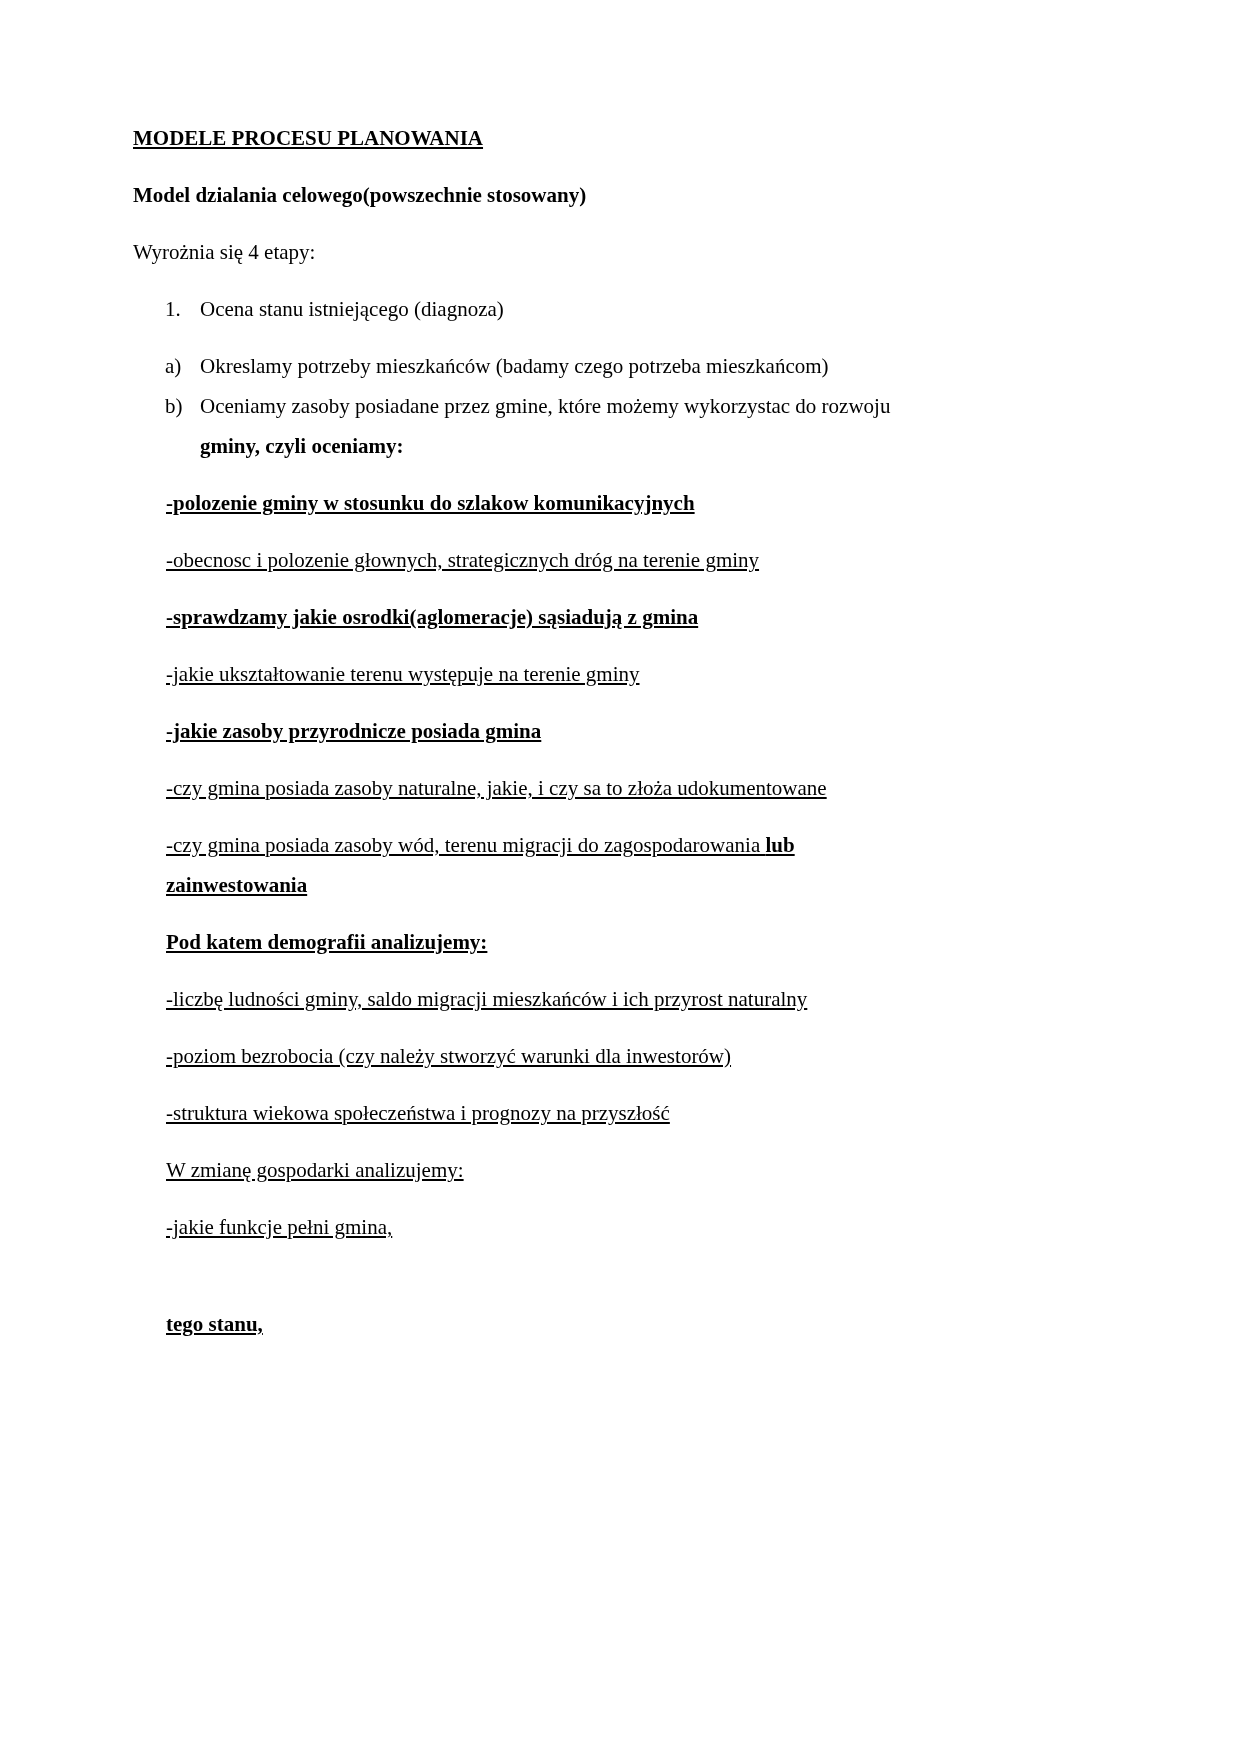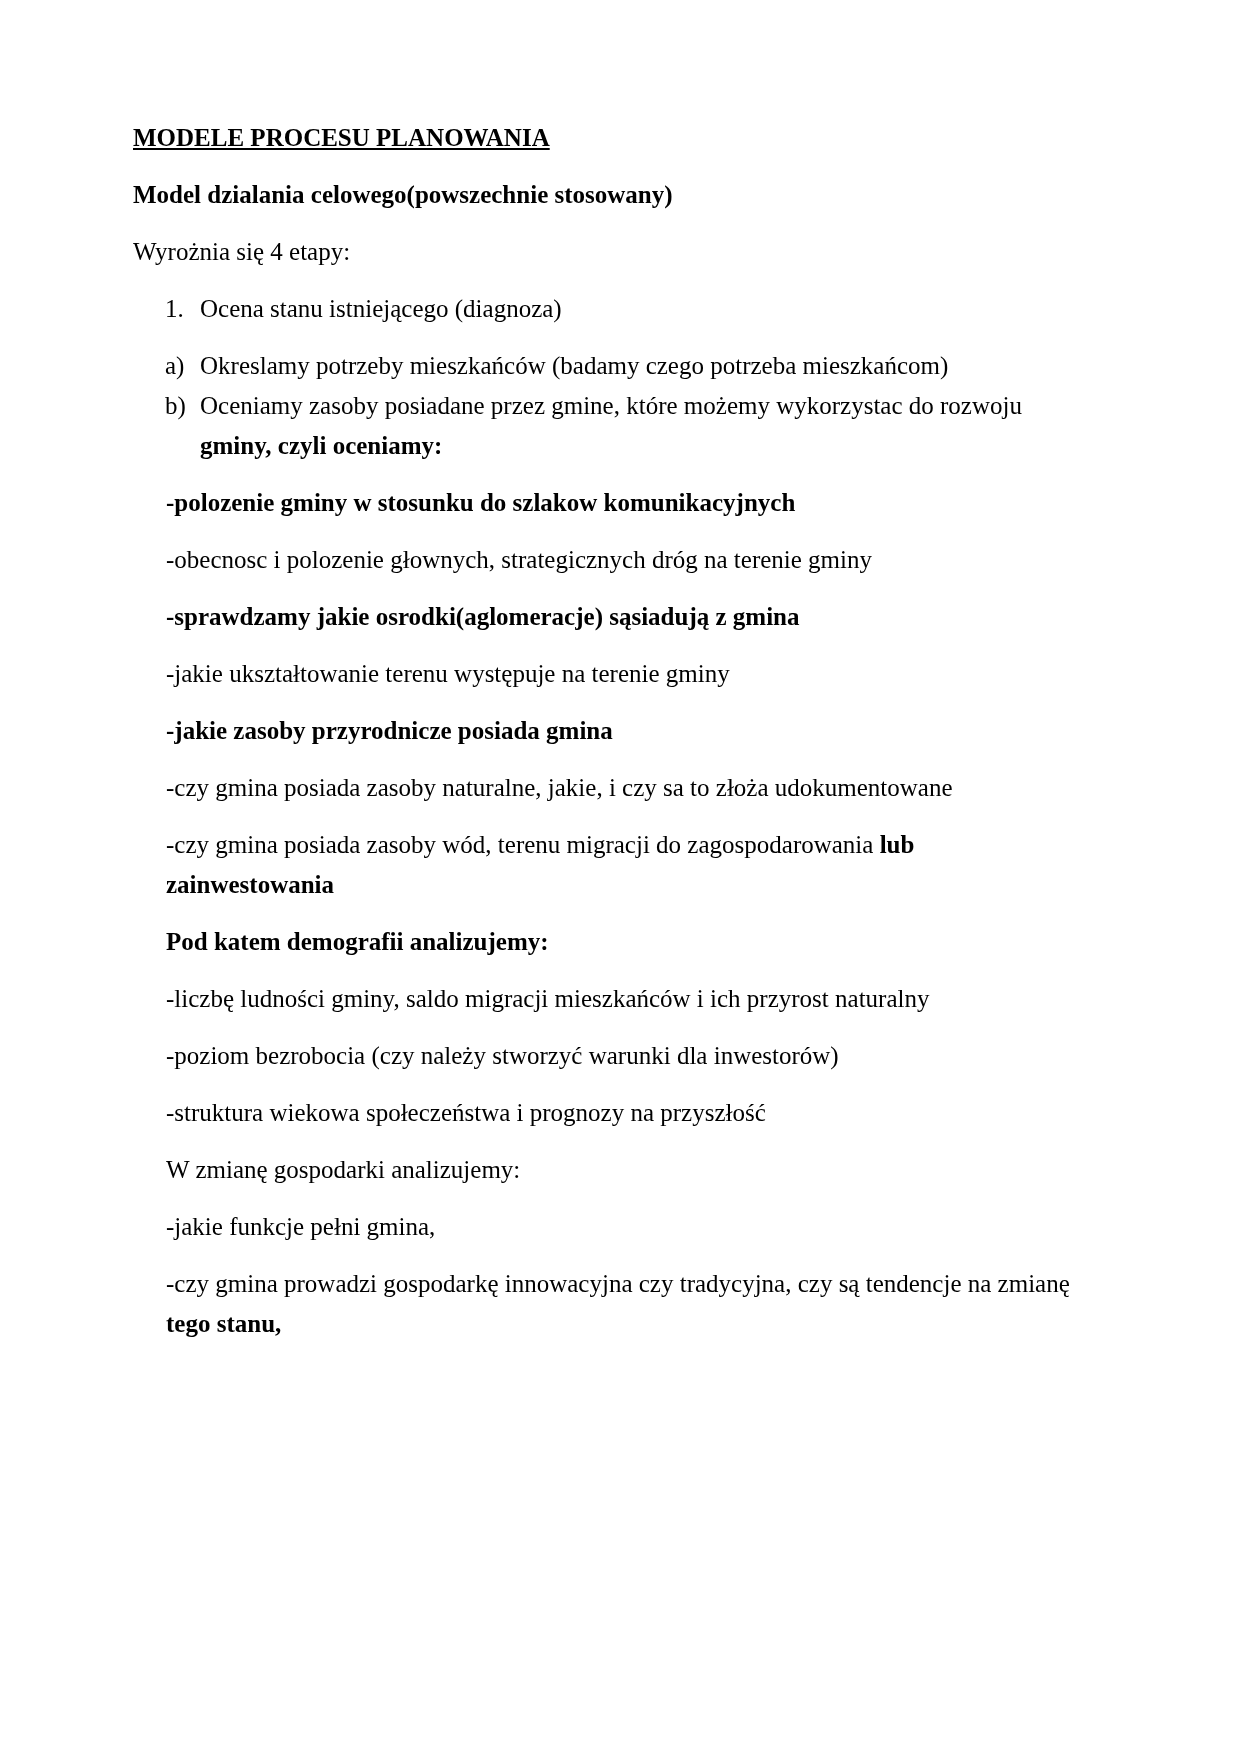--- a/index.html
+++ b/index.html
@@ -8,21 +8,21 @@
     background: #ffffff;
   }
   .page {
     position: relative;
     width: 1240px;
     height: 1754px;
     background: #ffffff;
     box-sizing: border-box;
     padding: 118px 133px 0 133px;
     font-family: "Liberation Serif", serif;
-    font-size: 25px;
+    font-size: 21px;
     color: #000000;
     overflow: hidden;
   }
   .block {
     line-height: 40px;
     margin: 0 0 17px 0;
   }
   .block.tight {
     margin-bottom: 0;
   }
@@ -31,20 +31,21 @@
     margin-left: 32px;
   }
   .block.list .marker {
     flex: 0 0 35px;
   }
   .block.list .body {
     flex: 1 1 auto;
   }
   .block.indent {
     margin-left: 33px;
+    text-decoration: underline;
   }
   .bold {
     font-weight: bold;
   }
   .underline {
     text-decoration: underline;
   }
 </style>
 </head>
 <body>
@@ -71,14 +72,14 @@
     <div class="block indent"><span class="">-jakie ukształtowanie terenu występuje na terenie gminy</span></div>
     <div class="block indent"><span class="bold ">-jakie zasoby przyrodnicze posiada gmina</span></div>
     <div class="block indent"><span class="">-czy gmina posiada zasoby naturalne, jakie, i czy sa to złoża udokumentowane</span></div>
     <div class="block indent"><span class="">-czy gmina posiada zasoby wód, terenu migracji do zagospodarowania </span><span class="bold ">lub</span><br><span class="bold ">zainwestowania</span></div>
     <div class="block indent"><span class="bold ">Pod katem demografii analizujemy:</span></div>
     <div class="block indent"><span class="">-liczbę ludności gminy, saldo migracji mieszkańców i ich przyrost naturalny</span></div>
     <div class="block indent"><span class="">-poziom bezrobocia (czy należy stworzyć warunki dla inwestorów)</span></div>
     <div class="block indent"><span class="">-struktura wiekowa społeczeństwa i prognozy na przyszłość</span></div>
     <div class="block indent"><span class="">W zmianę gospodarki analizujemy:</span></div>
     <div class="block indent"><span class="">-jakie funkcje pełni gmina,</span></div>
-    <div class="block indent"><span class="">-czy gmina prowadzi gospodarkę innowacyjna czy tradycyjna, czy są tendencje na zmianę</span><br><span class="bold ">tego stanu,</span></div>
+    <div class="block indent"><br><span class="bold ">tego stanu,</span></div>
   </div>
 
 </body></html>

